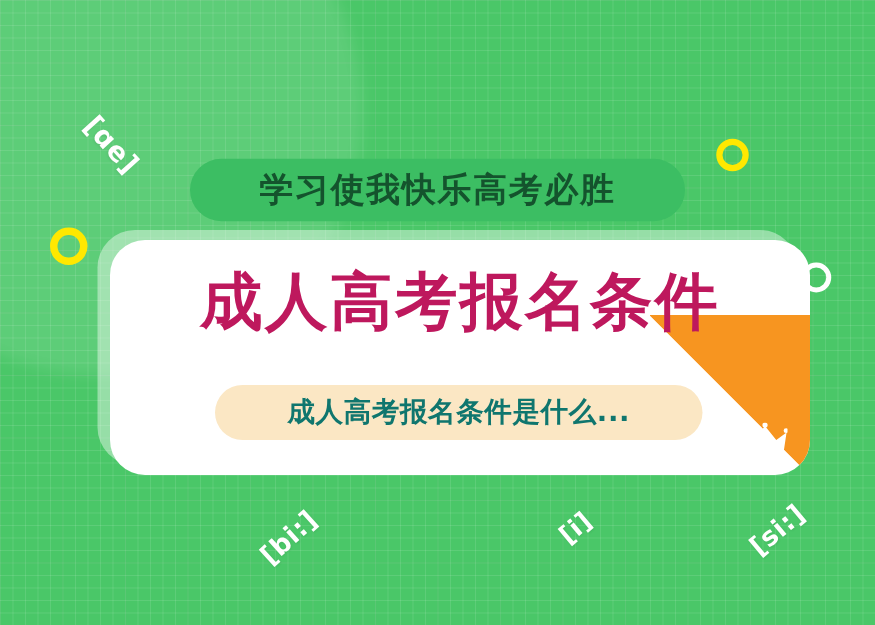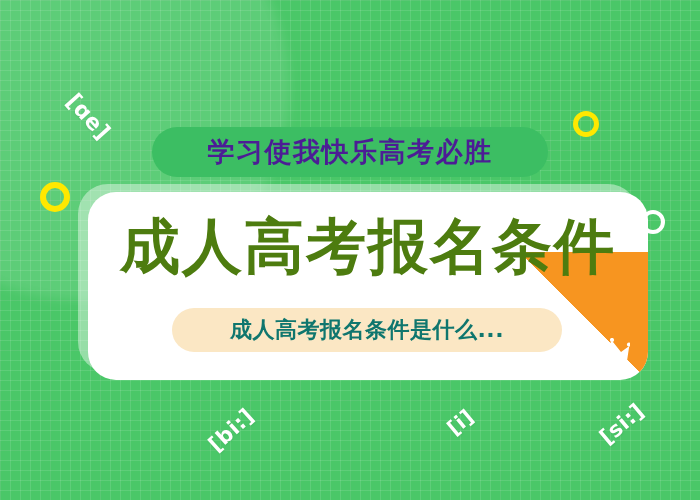--- a/index.html
+++ b/index.html
@@ -58,21 +58,21 @@
 
   
   .banner{
     position:absolute;left:152px;top:127px;
     width:396px;height:50px;
     border-radius:25px;
     background:#3cbe63;
     display:flex;align-items:center;justify-content:center;
   }
   .banner-text{
-    color:#4c1d95;
+    color:#14532d;
     font-size:27px;
     font-weight:700;
     letter-spacing:1.5px;
     font-family:"DejaVu Sans","Liberation Sans",sans-serif;
   }
 
   
   .card-shadow{
     position:absolute;left:78px;top:184px;
     width:560px;height:188px;
@@ -95,22 +95,22 @@
   }
   .crown-icon{
     position:absolute;right:18px;bottom:14px;
     width:36px;height:28px;
   }
 
   
   .card-title{
     position:absolute;left:0;right:0;top:24px;
     text-align:center;
-    color:#4d7c0f;
-    font-size:60px;
+    color:#be185d;
+    font-size:50px;
     font-weight:900;
     letter-spacing:2px;
     line-height:1;
     font-family:"DejaVu Sans","Liberation Sans",sans-serif;
   }
 
   
   .subtitle-pill{
     position:absolute;left:84px;top:116px;
     width:390px;height:44px;

